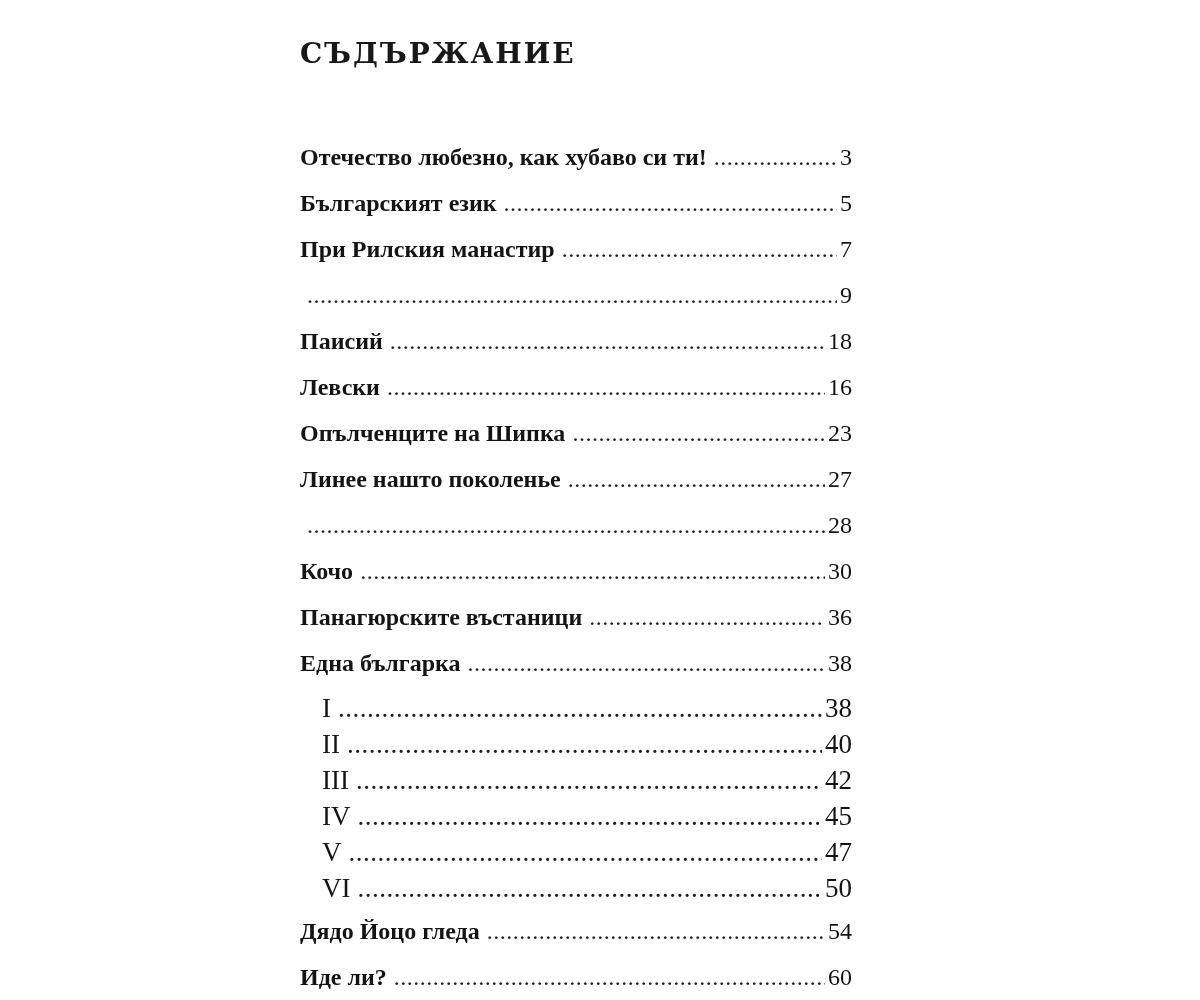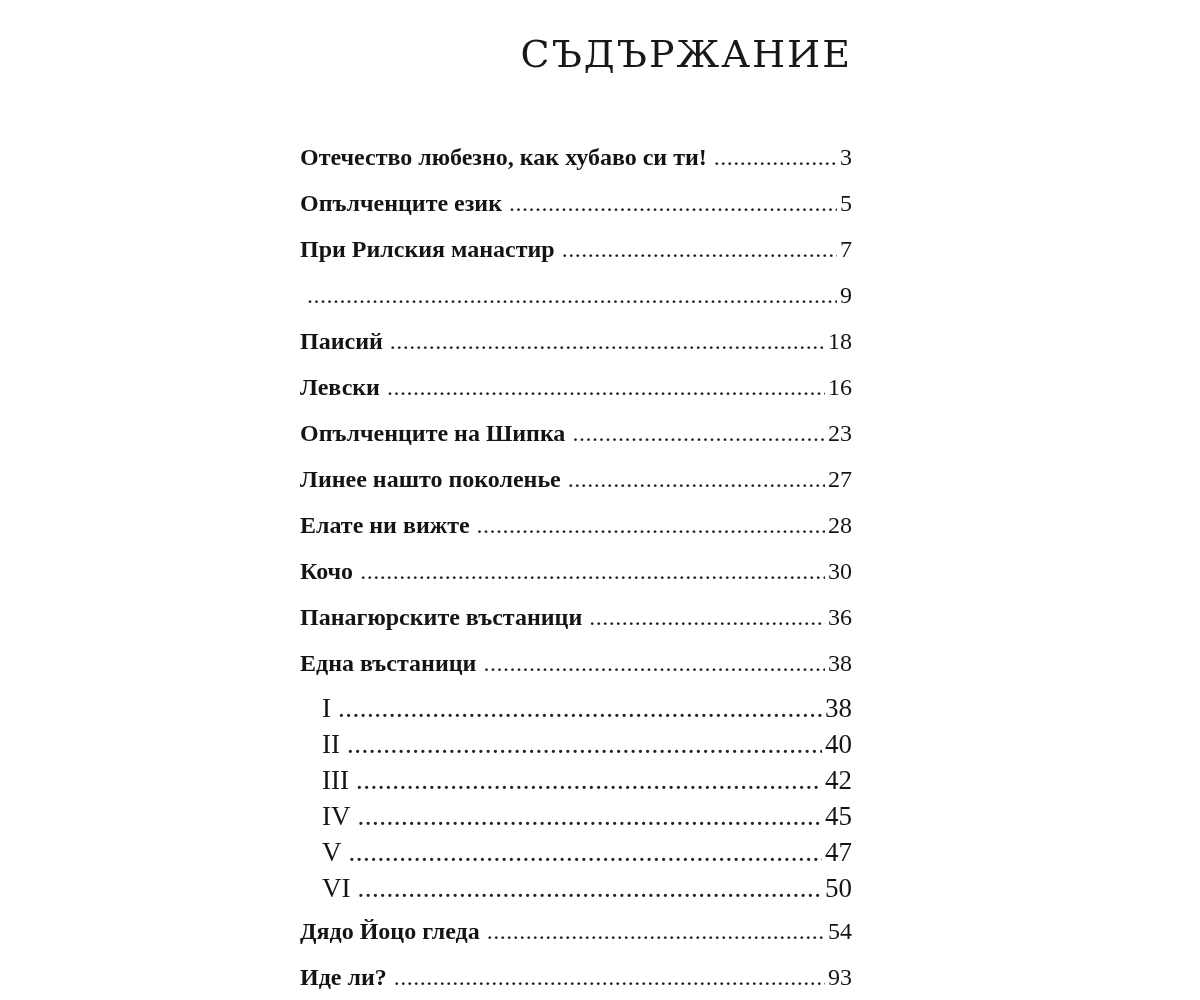--- a/index.html
+++ b/index.html
@@ -14,24 +14,24 @@
   }
   .page {
     position: relative;
     width: 1200px;
     height: 1000px;
     background: #ffffff;
   }
   h1.toc-title {
     margin: 30px 0 0 300px;
     width: 552px;
-    text-align: right;
+    text-align: left;
     font-family: "DejaVu Serif", serif;
-    font-weight: 400;
-    font-size: 38px;
+    font-weight: 700;
+    font-size: 28px;
     line-height: 48px;
     letter-spacing: 2px;
     color: #181818;
   }
   .toc {
     margin: 64px 0 0 300px;
     width: 552px;
   }
   .toc-row {
     display: flex;
@@ -76,21 +76,21 @@
 
 <div class="page">
   <h1 class="toc-title">СЪДЪРЖАНИЕ</h1>
   <div class="toc">
       <div class="toc-row main">
     <span class="label">Отечество любезно, как хубаво си ти!</span>
     <span class="leader" aria-hidden="true">........................................................................................................................................................................................................</span>
     <span class="pagenum">3</span>
   </div>
       <div class="toc-row main">
-    <span class="label">Опълченците език</span>
+    <span class="label">Българският език</span>
     <span class="leader" aria-hidden="true">........................................................................................................................................................................................................</span>
     <span class="pagenum">5</span>
   </div>
       <div class="toc-row main">
     <span class="label">При Рилския манастир</span>
     <span class="leader" aria-hidden="true">........................................................................................................................................................................................................</span>
     <span class="pagenum">7</span>
   </div>
       <div class="toc-row main">
     <span class="leader" aria-hidden="true">........................................................................................................................................................................................................</span>
@@ -110,36 +110,35 @@
     <span class="label">Опълченците на Шипка</span>
     <span class="leader" aria-hidden="true">........................................................................................................................................................................................................</span>
     <span class="pagenum">23</span>
   </div>
       <div class="toc-row main">
     <span class="label">Линее нашто поколенье</span>
     <span class="leader" aria-hidden="true">........................................................................................................................................................................................................</span>
     <span class="pagenum">27</span>
   </div>
       <div class="toc-row main">
-    <span class="label">Елате ни вижте</span>
     <span class="leader" aria-hidden="true">........................................................................................................................................................................................................</span>
     <span class="pagenum">28</span>
   </div>
       <div class="toc-row main">
     <span class="label">Кочо</span>
     <span class="leader" aria-hidden="true">........................................................................................................................................................................................................</span>
     <span class="pagenum">30</span>
   </div>
       <div class="toc-row main">
     <span class="label">Панагюрските въстаници</span>
     <span class="leader" aria-hidden="true">........................................................................................................................................................................................................</span>
     <span class="pagenum">36</span>
   </div>
       <div class="toc-row main">
-    <span class="label">Една въстаници</span>
+    <span class="label">Една българка</span>
     <span class="leader" aria-hidden="true">........................................................................................................................................................................................................</span>
     <span class="pagenum">38</span>
   </div>
       <div class="toc-row sub">
     <span class="label">I</span>
     <span class="leader" aria-hidden="true">........................................................................................................................................................................................................</span>
     <span class="pagenum">38</span>
   </div>
       <div class="toc-row sub">
     <span class="label">II</span>
@@ -167,16 +166,16 @@
     <span class="pagenum">50</span>
   </div>
       <div class="toc-row main">
     <span class="label">Дядо Йоцо гледа</span>
     <span class="leader" aria-hidden="true">........................................................................................................................................................................................................</span>
     <span class="pagenum">54</span>
   </div>
       <div class="toc-row main">
     <span class="label">Иде ли?</span>
     <span class="leader" aria-hidden="true">........................................................................................................................................................................................................</span>
-    <span class="pagenum">93</span>
+    <span class="pagenum">60</span>
   </div>
     </div>
 </div>
 
 </body></html>

